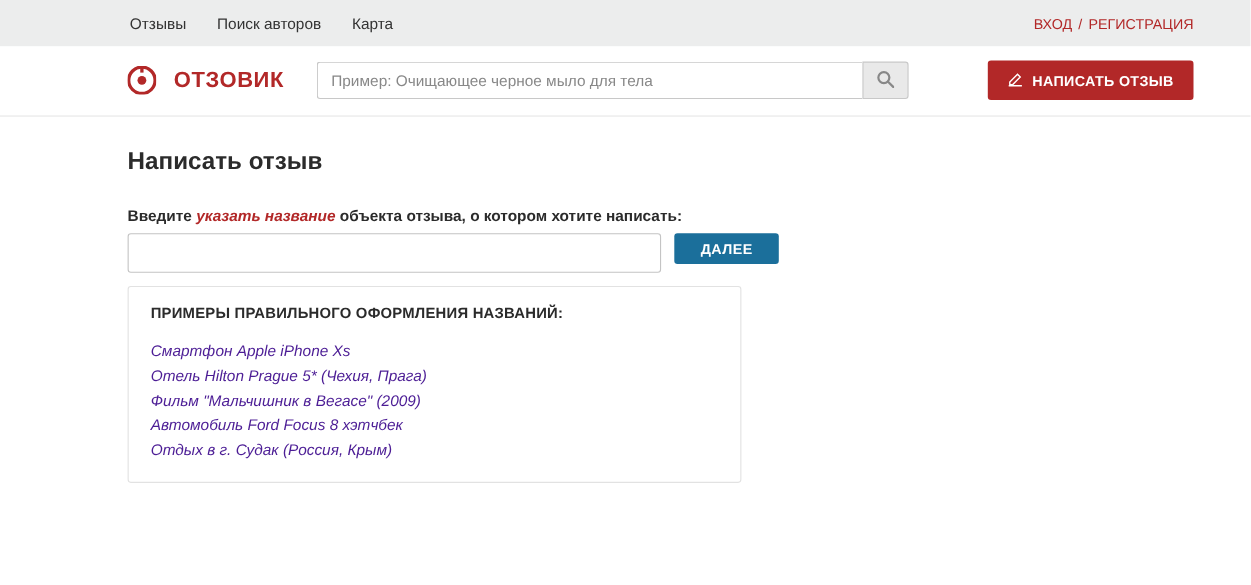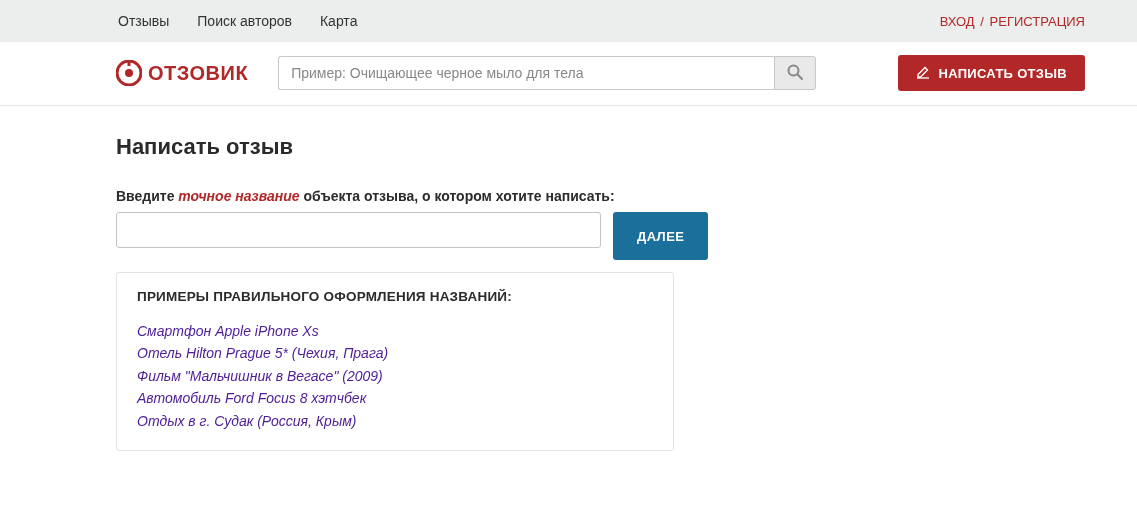--- a/index.html
+++ b/index.html
@@ -42,21 +42,21 @@
   .header-row {
     display: flex;
     align-items: center;
     padding: 13px 52px 14px 116px;
     gap: 30px;
     border-bottom: 1px solid #e6e6e6;
   }
   .logo {
     display: flex;
     align-items: center;
-    gap: 6px;
+    gap: 16px;
   }
   .logo-icon {
     width: 26px; height: 26px;
   }
   .logo-text {
     font-weight: 700;
     font-size: 20px;
     color: #b22828;
     letter-spacing: 0.5px;
   }
@@ -141,21 +141,21 @@
     border-radius: 3px;
     padding: 0 10px;
     font-size: 14px;
     font-family: inherit;
   }
   .next-btn {
     background: #1b6f9b;
     color: #fff;
     border: none;
     border-radius: 3px;
-    height: 48px;
+    height: 28px;
     padding: 0 24px;
     font-size: 13px;
     font-weight: 700;
     letter-spacing: 0.4px;
     cursor: pointer;
   }
   .examples-box {
     margin-top: 12px;
     width: 558px;
     border: 1px solid #e2e2e2;
@@ -224,21 +224,21 @@
     </span>
     <span>НАПИСАТЬ ОТЗЫВ</span>
   </button>
 </div>
 
 <div class="main">
   <h1 class="page-title">Написать отзыв</h1>
 
 
   <div class="prompt-line">
-    <span>Введите </span><span class="accent">точное название</span><span> объекта отзыва, о котором хотите написать:</span>
+    <span>Введите </span><span class="accent">указать название</span><span> объекта отзыва, о котором хотите написать:</span>
   </div>
 
   <div class="input-row">
     <input type="text" class="object-input" style="">
     <button class="next-btn">ДАЛЕЕ</button>
   </div>
 
   <div class="examples-box">
     <div class="examples-title">ПРИМЕРЫ ПРАВИЛЬНОГО ОФОРМЛЕНИЯ НАЗВАНИЙ:</div>
     <div class="examples-list">

